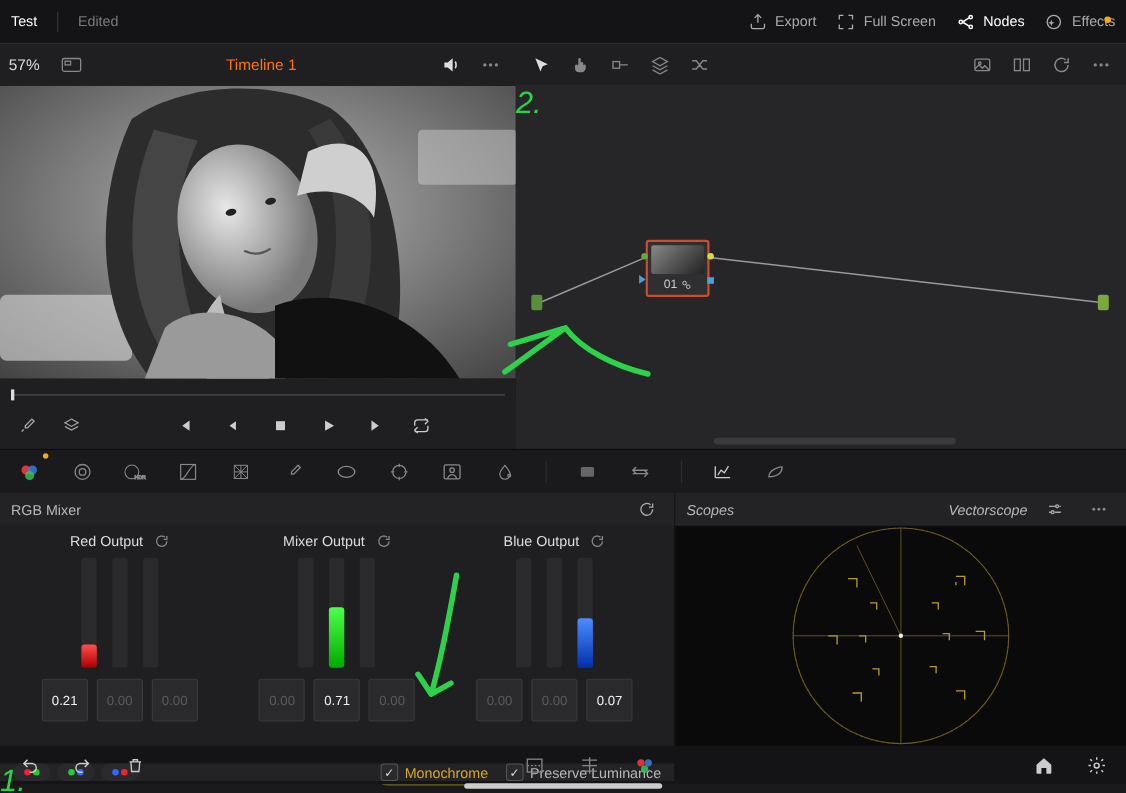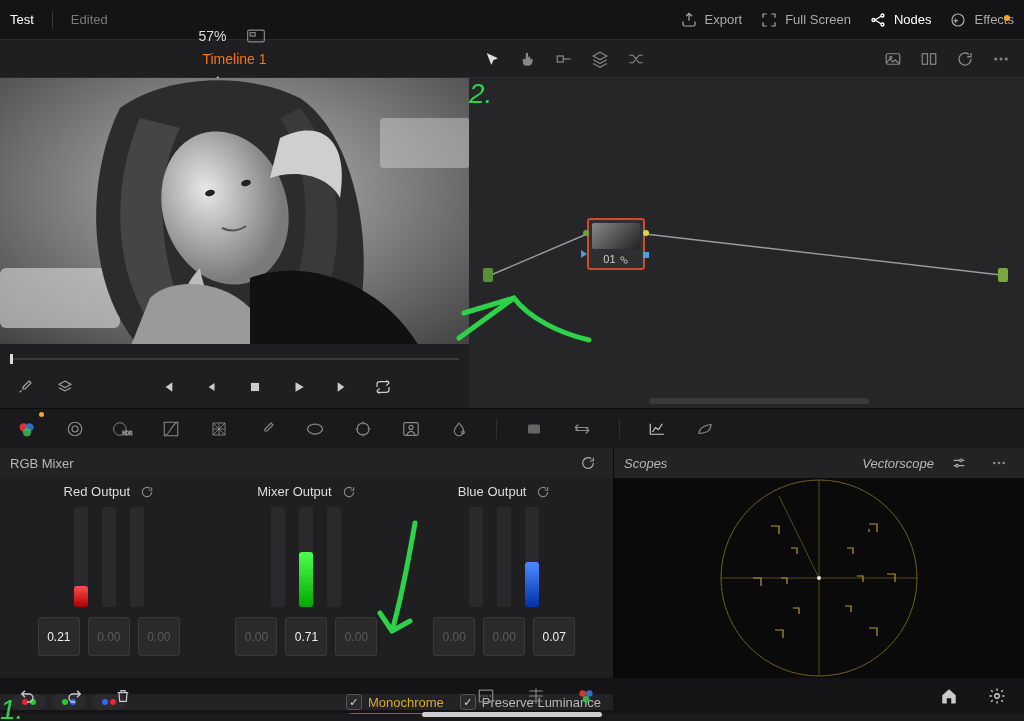--- a/index.html
+++ b/index.html
@@ -11,21 +11,21 @@
   .top-item { display: flex; align-items: center; gap: 7px; color: #aaa; cursor: pointer; }
   .top-item.active { color: #fff; }
   .top-sep { width: 1px; height: 18px; background: #3a3a3c; }
   .top-title { color: #fff; font-weight: 500; }
   .top-subtitle { color: #7a7a7a; }
   .icon18 { width: 18px; height: 18px; display: inline-block; }
   .orange-dot { position: absolute; top: 4px; right: 4px; width: 6px; height: 6px; background: #f5a623; border-radius: 50%; }
 
   
   .secondbar { height: 38px; background: #1f1f22; display: flex; align-items: center; border-bottom: 1px solid #2a2a2c; }
-  .viewer-head { display: flex; align-items: center; justify-content: space-between; padding: 0 8px; width: 469px; flex-direction: column; }
+  .viewer-head { display: flex; align-items: center; justify-content: space-between; padding: 0 8px; width: 469px; }
   .zoom { color: #ddd; font-size: 14px; }
   .timeline-name { color: #f97316; font-size: 14px; }
   .iconbtn { width: 30px; height: 30px; display: flex; align-items: center; justify-content: center; color: #aaa; cursor: pointer; border-radius: 4px; }
   .iconbtn.big { width: 32px; height: 32px; }
   .nodes-head { flex: 1; display: flex; align-items: center; justify-content: space-between; padding: 0 8px; }
   .nodes-tools { display: flex; align-items: center; gap: 6px; }
 
   
   .midrow { display: flex; height: 330px; }
   .viewer { width: 469px; background: #000; position: relative; display: flex; flex-direction: column; }

